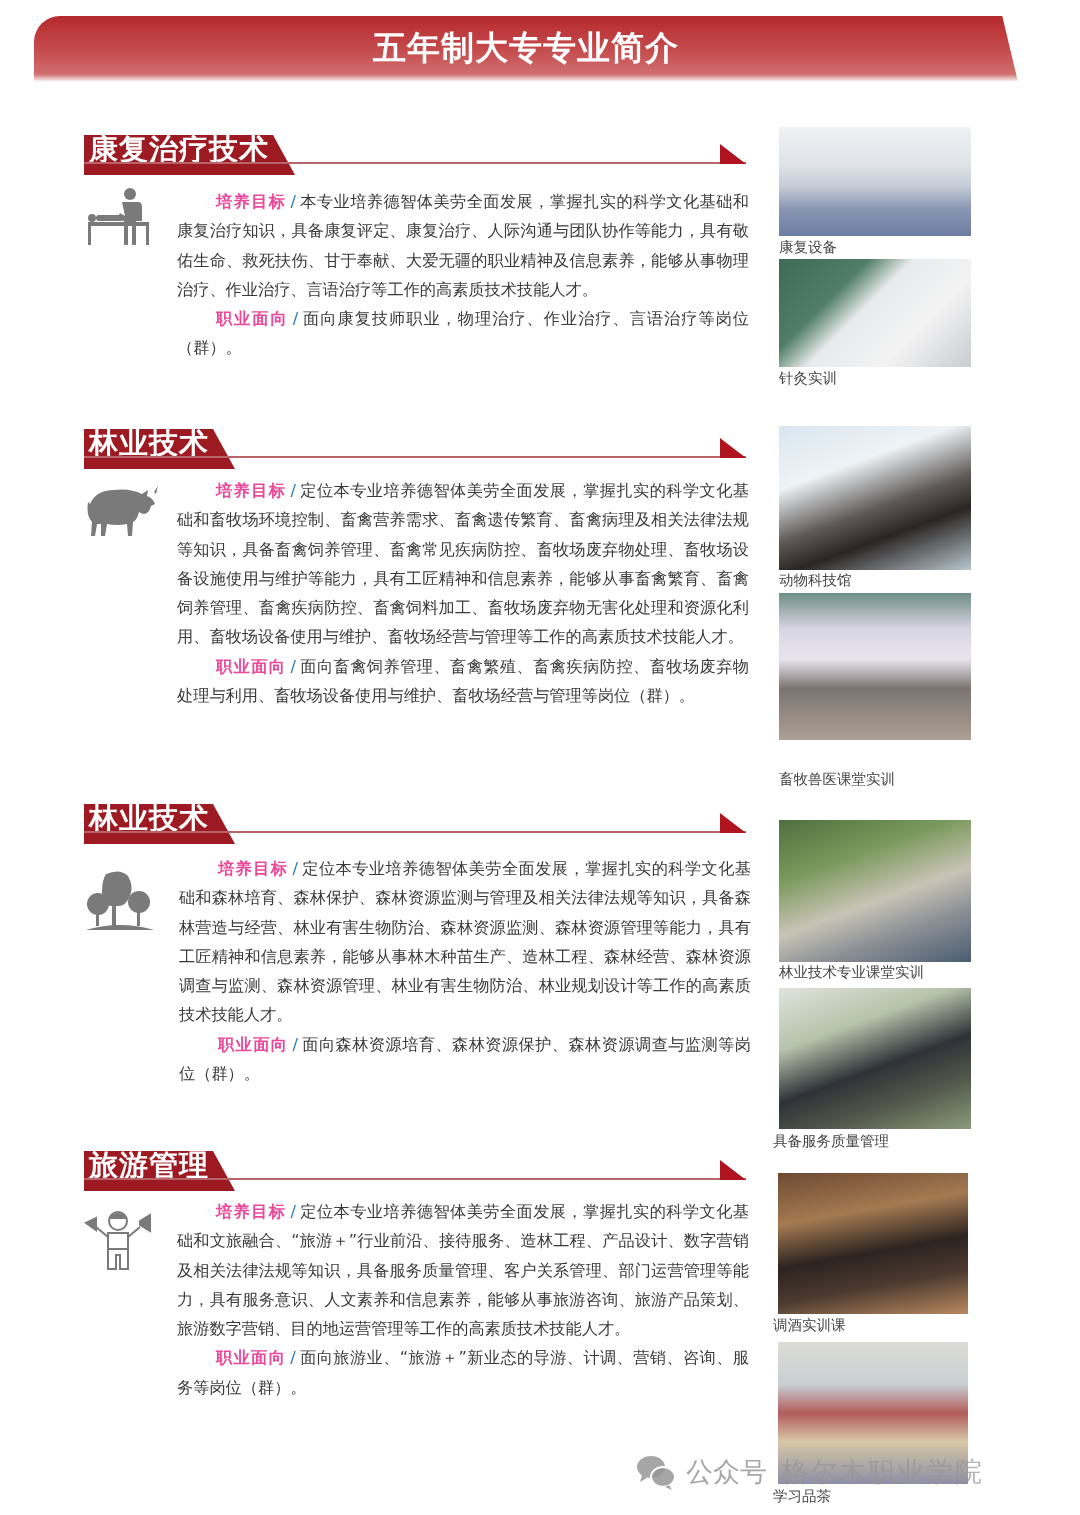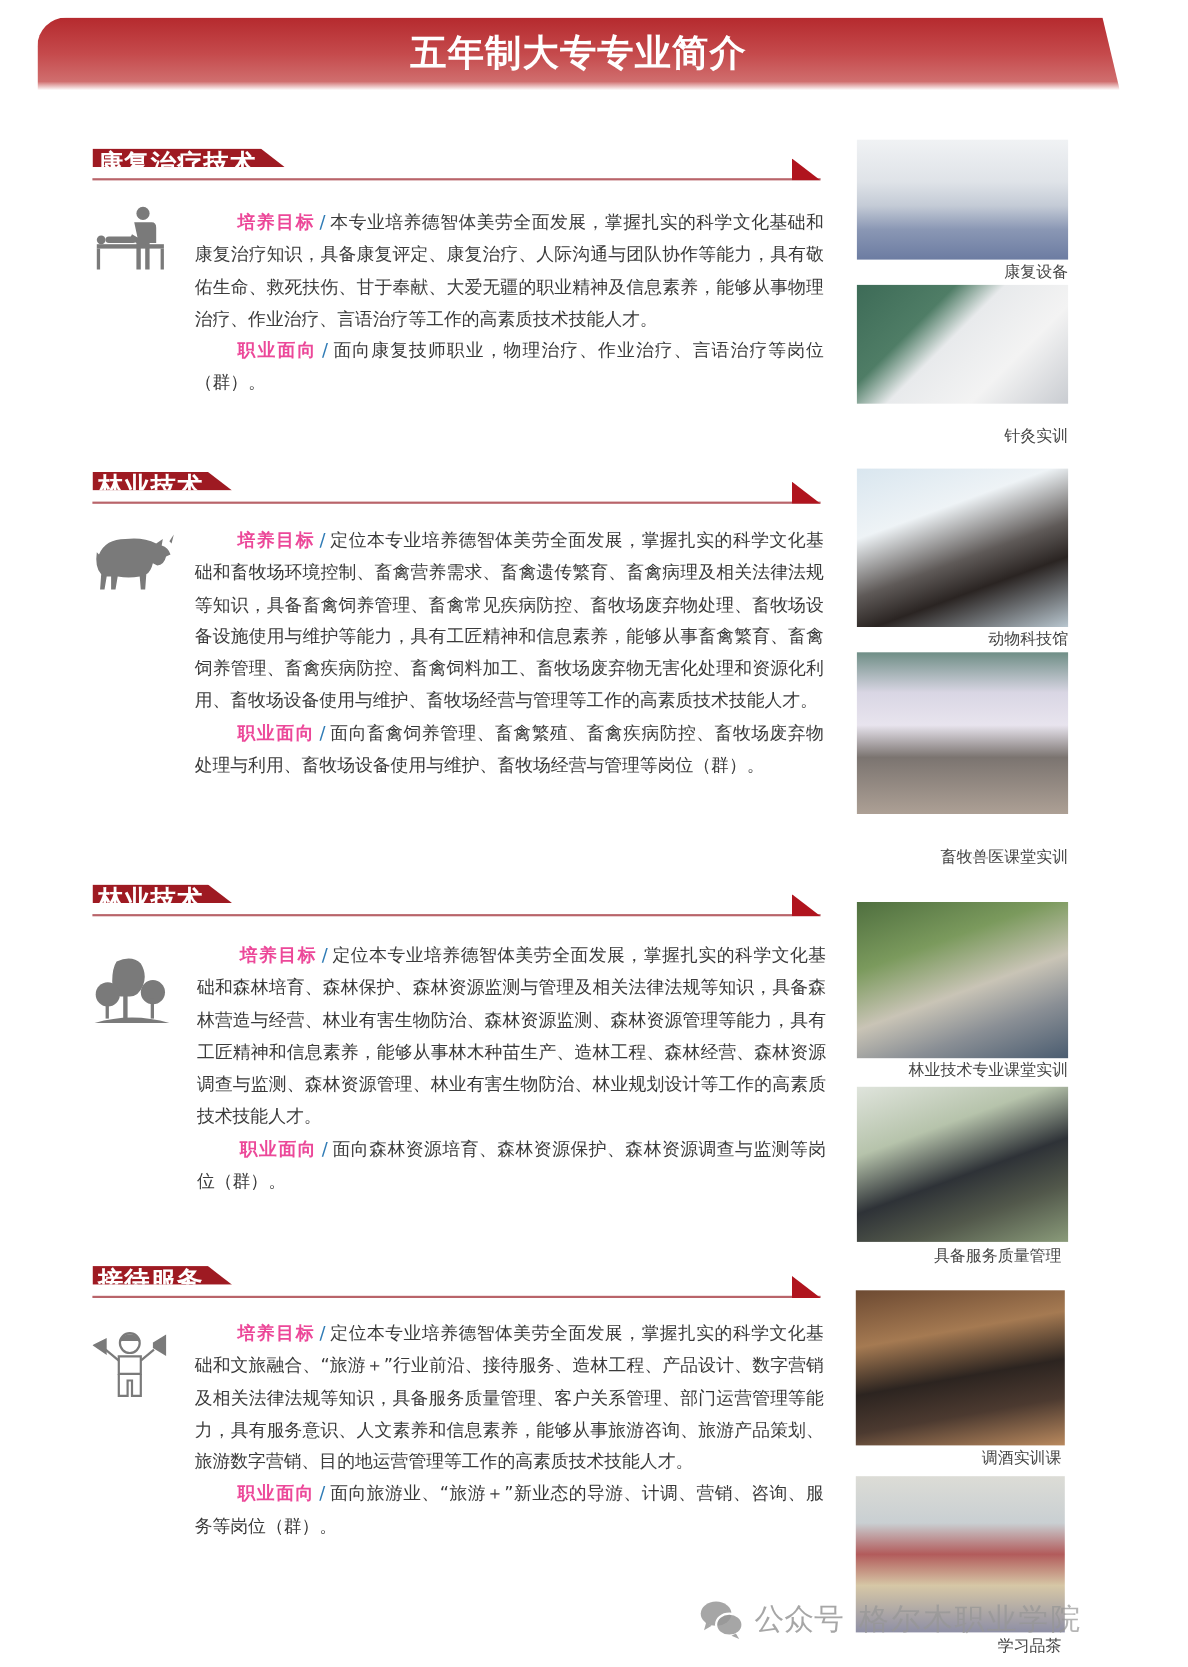--- a/index.html
+++ b/index.html
@@ -12,22 +12,22 @@
     background: linear-gradient(180deg, #b52a2e 0%, #c54a4c 50%, #d06e6e 88%, #ffffff 100%);
     border-radius: 26px 0 0 0;
     clip-path: polygon(0 0, 98.4% 0, 100% 100%, 0 100%);
     display: flex; align-items: center; justify-content: center;
   }
   .banner-title { color: #ffffff; font-size: 33px; font-weight: bold; letter-spacing: 1px; margin-top: -2px; }
 
   .section { position: absolute; left: 0; width: 1080px; }
   .sec-header { position: absolute; left: 84px; top: 0; width: 662px; height: 30px; }
   .sec-tab {
-    position: absolute; left: 0; top: 0; height: 17px; padding: 0 26px 0 5px;
-    background: #9e1a22; color: #ffffff; font-size: 23px; font-weight: bold; line-height: 28px;
+    position: absolute; left: 0; top: 0; height: 40px; padding: 0 26px 0 5px;
+    background: #9e1a22; color: #ffffff; font-size: 29px; font-weight: bold; line-height: 28px;
     clip-path: polygon(0 0, calc(100% - 22px) 0, 100% 100%, 0 100%);
     letter-spacing: 1px;
   }
   .sec-line { position: absolute; left: 0; right: 0; top: 27px; height: 2px; background: #b9646a; }
   .sec-arrow {
     position: absolute; right: 0; top: 9px; width: 26px; height: 20px;
     background: #b0141e; clip-path: polygon(0 0, 100% 100%, 0 100%);
   }
 
   .sec-icon { position: absolute; left: 84px; width: 70px; height: 70px; }
@@ -37,21 +37,21 @@
     position: absolute; left: 177px; width: 572px; font-size: 16.2px; line-height: 29.3px;
     text-align: justify; color: #3a3a3a;
   }
   .para { text-indent: 2.4em; }
   .lbl { color: #ec4899; font-weight: bold; letter-spacing: 1px; }
   .slash { color: #2f7bb5; margin: 0 4px; }
 
   .photo {
     position: absolute; left: 779px; width: 192px; overflow: hidden;
   }
-  .caption { position: absolute; left: 779px; width: 192px; text-align: right; font-size: 14.5px; color: #444; }
+  .caption { position: absolute; left: 779px; width: 192px; text-align: left; font-size: 14.5px; color: #444; }
 
   .ph-rehab { background: linear-gradient(180deg, #f0f2f4 0%, #dfe3e8 35%, #c4cbd6 55%, #8a97b4 75%, #6c7ca2 100%); }
   .ph-acu { background: linear-gradient(135deg, #3d6b57 0%, #4f7d66 30%, #e8eaec 45%, #f3f3f3 70%, #c9ccd1 100%); }
   .ph-museum { background: linear-gradient(160deg, #d9e6ef 0%, #eef3f6 30%, #5f5a58 55%, #2a2422 70%, #b8c6cf 100%); }
   .ph-vet { background: linear-gradient(180deg, #6f8e86 0%, #d9d6e4 25%, #e8e4ee 45%, #7b7470 65%, #ada095 100%); }
   .ph-forest { background: linear-gradient(160deg, #4f6f3f 0%, #7b9a5d 30%, #c9c4b6 55%, #8a8f95 75%, #4a5c70 100%); }
   .ph-plants { background: linear-gradient(160deg, #dfe4dc 0%, #b6c3ab 30%, #2e3237 55%, #52584b 75%, #8a9b7a 100%); }
   .ph-bar { background: linear-gradient(170deg, #6d4a32 0%, #a57a52 30%, #2c2420 55%, #4c3a30 75%, #b9895e 100%); }
   .ph-tea { background: linear-gradient(180deg, #dcdcd6 0%, #c9cfd2 30%, #b25b5b 50%, #d6c7a6 70%, #8e8fa6 100%); }
 
@@ -88,21 +88,21 @@
     </svg>
   </div>
   <div class="sec-body" style="top:52px;">
     <p class="para"><span class="lbl">培养目标</span><span class="slash">/</span><span>本专业培养德智体美劳全面发展，掌握扎实的科学文化基础和康复治疗知识，具备康复评定、康复治疗、人际沟通与团队协作等能力，具有敬佑生命、救死扶伤、甘于奉献、大爱无疆的职业精神及信息素养，能够从事物理治疗、作业治疗、言语治疗等工作的高素质技术技能人才。</span></p>
     <p class="para"><span class="lbl">职业面向</span><span class="slash">/</span><span>面向康复技师职业，物理治疗、作业治疗、言语治疗等岗位（群）。</span></p>
   </div>
 </div>
 <div class="photo ph-rehab" style="top:127px;height:109px;"></div>
 <div class="caption" style="top:238px;">康复设备</div>
 <div class="photo ph-acu" style="top:259px;height:108px;"></div>
-<div class="caption" style="top:387px;">针灸实训</div>
+<div class="caption" style="top:369px;">针灸实训</div>
 
 <div class="section" style="top:429px;">
   <div class="sec-header">
     <div class="sec-tab">林业技术</div>
     <div class="sec-line"></div>
     <div class="sec-arrow"></div>
   </div>
   <div class="sec-icon" style="top:48px;width:76px;">
     <svg viewBox="0 0 76 60" fill="#7a7a7a">
       <path d="M6 22 q6 -14 24 -14 q16 -2 28 4 l6 -4 l-1 6 q6 2 8 8 l-4 2 q-2 8 -8 8 l-4 -2 q-2 8 -6 10 l-1 14 h-4 l-1 -12 q-10 2 -20 0 l-2 12 h-4 l0 -12 l-4 0 l-2 12 h-4 l1 -14 q-6 -6 -4 -20 z"></path>
@@ -140,21 +140,21 @@
     <p class="para"><span class="lbl">职业面向</span><span class="slash">/</span><span>面向森林资源培育、森林资源保护、森林资源调查与监测等岗位（群）。</span></p>
   </div>
 </div>
 <div class="photo ph-forest" style="top:820px;height:142px;"></div>
 <div class="caption" style="top:963px;">林业技术专业课堂实训</div>
 <div class="photo ph-plants" style="top:988px;height:141px;"></div>
 <div class="caption" style="top:1132px;left:773px;">具备服务质量管理</div>
 
 <div class="section" style="top:1151px;">
   <div class="sec-header">
-    <div class="sec-tab">接待服务</div>
+    <div class="sec-tab">旅游管理</div>
     <div class="sec-line"></div>
     <div class="sec-arrow"></div>
   </div>
   <div class="sec-icon" style="top:56px;width:68px;height:66px;">
     <svg viewBox="0 0 68 66" fill="none" stroke="#7a7a7a" stroke-width="2">
       <circle cx="34" cy="14" r="9"></circle>
       <path d="M25 12 q9 -10 18 0" fill="#7a7a7a"></path>
       <path d="M24 26 h20 v16 h-20 z"></path>
       <path d="M24 42 v20 h8 v-14 h4 v14 h8 v-20"></path>
       <path d="M24 30 l-12 -10"></path>

